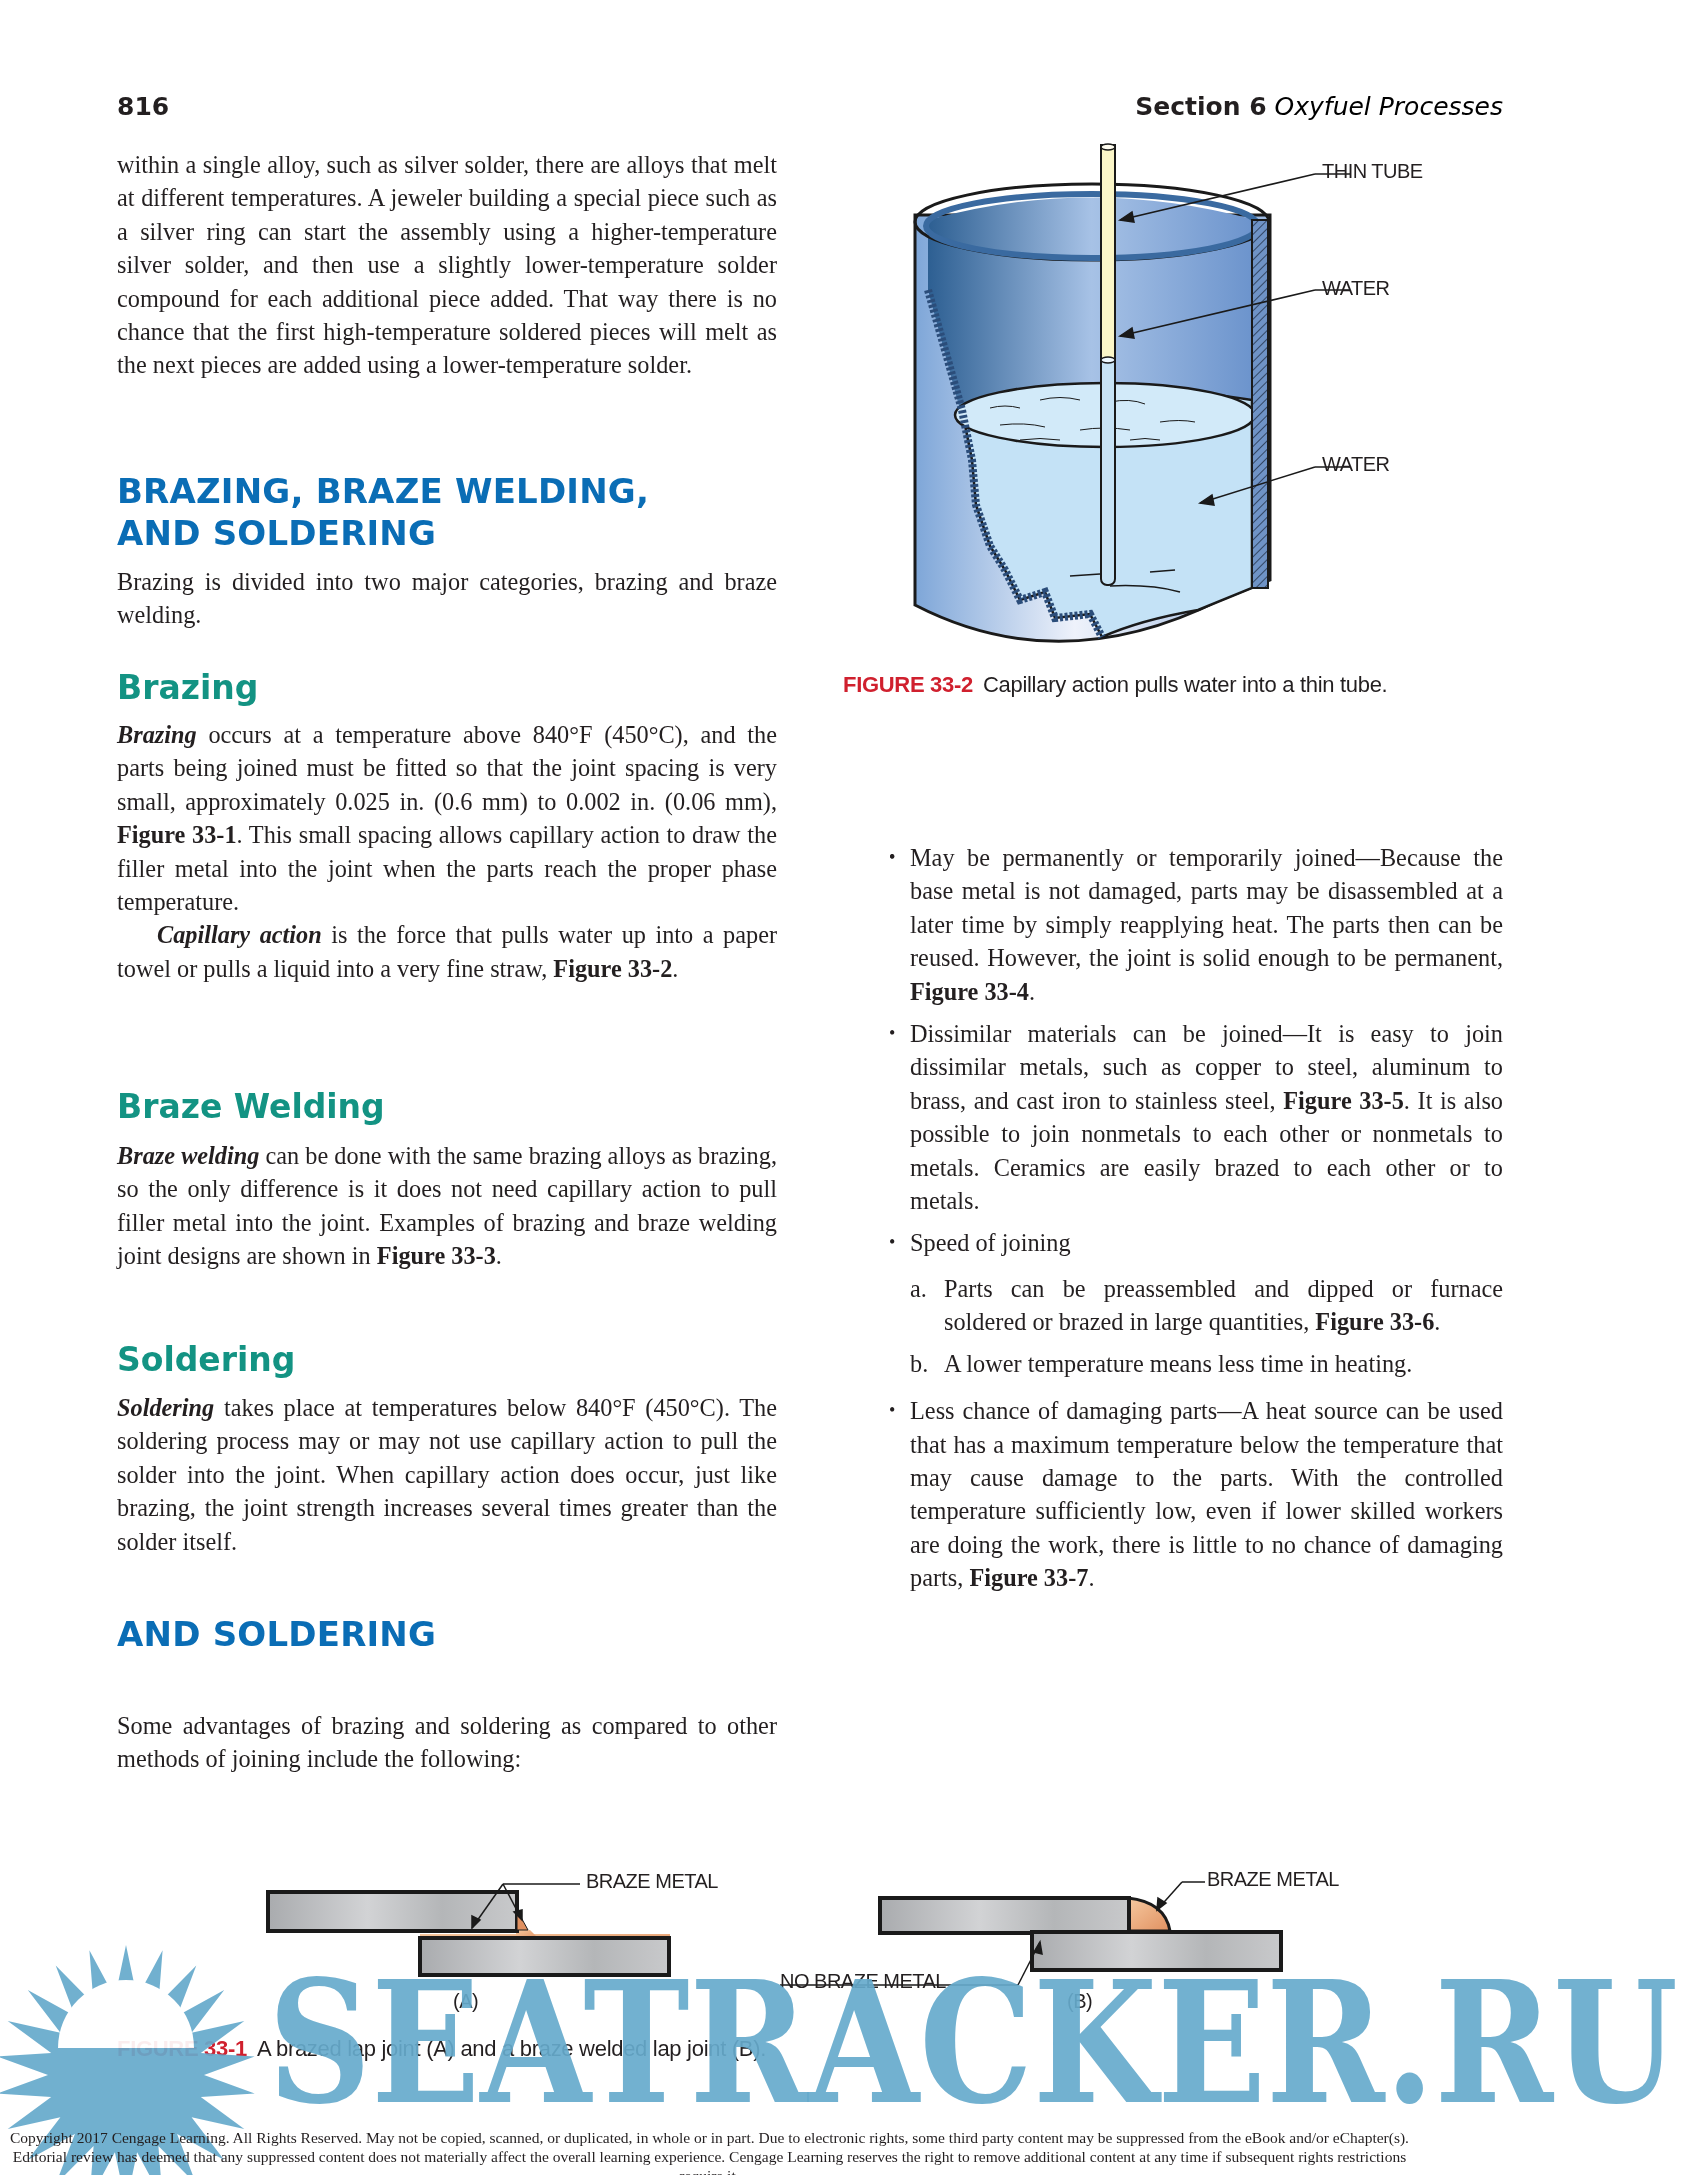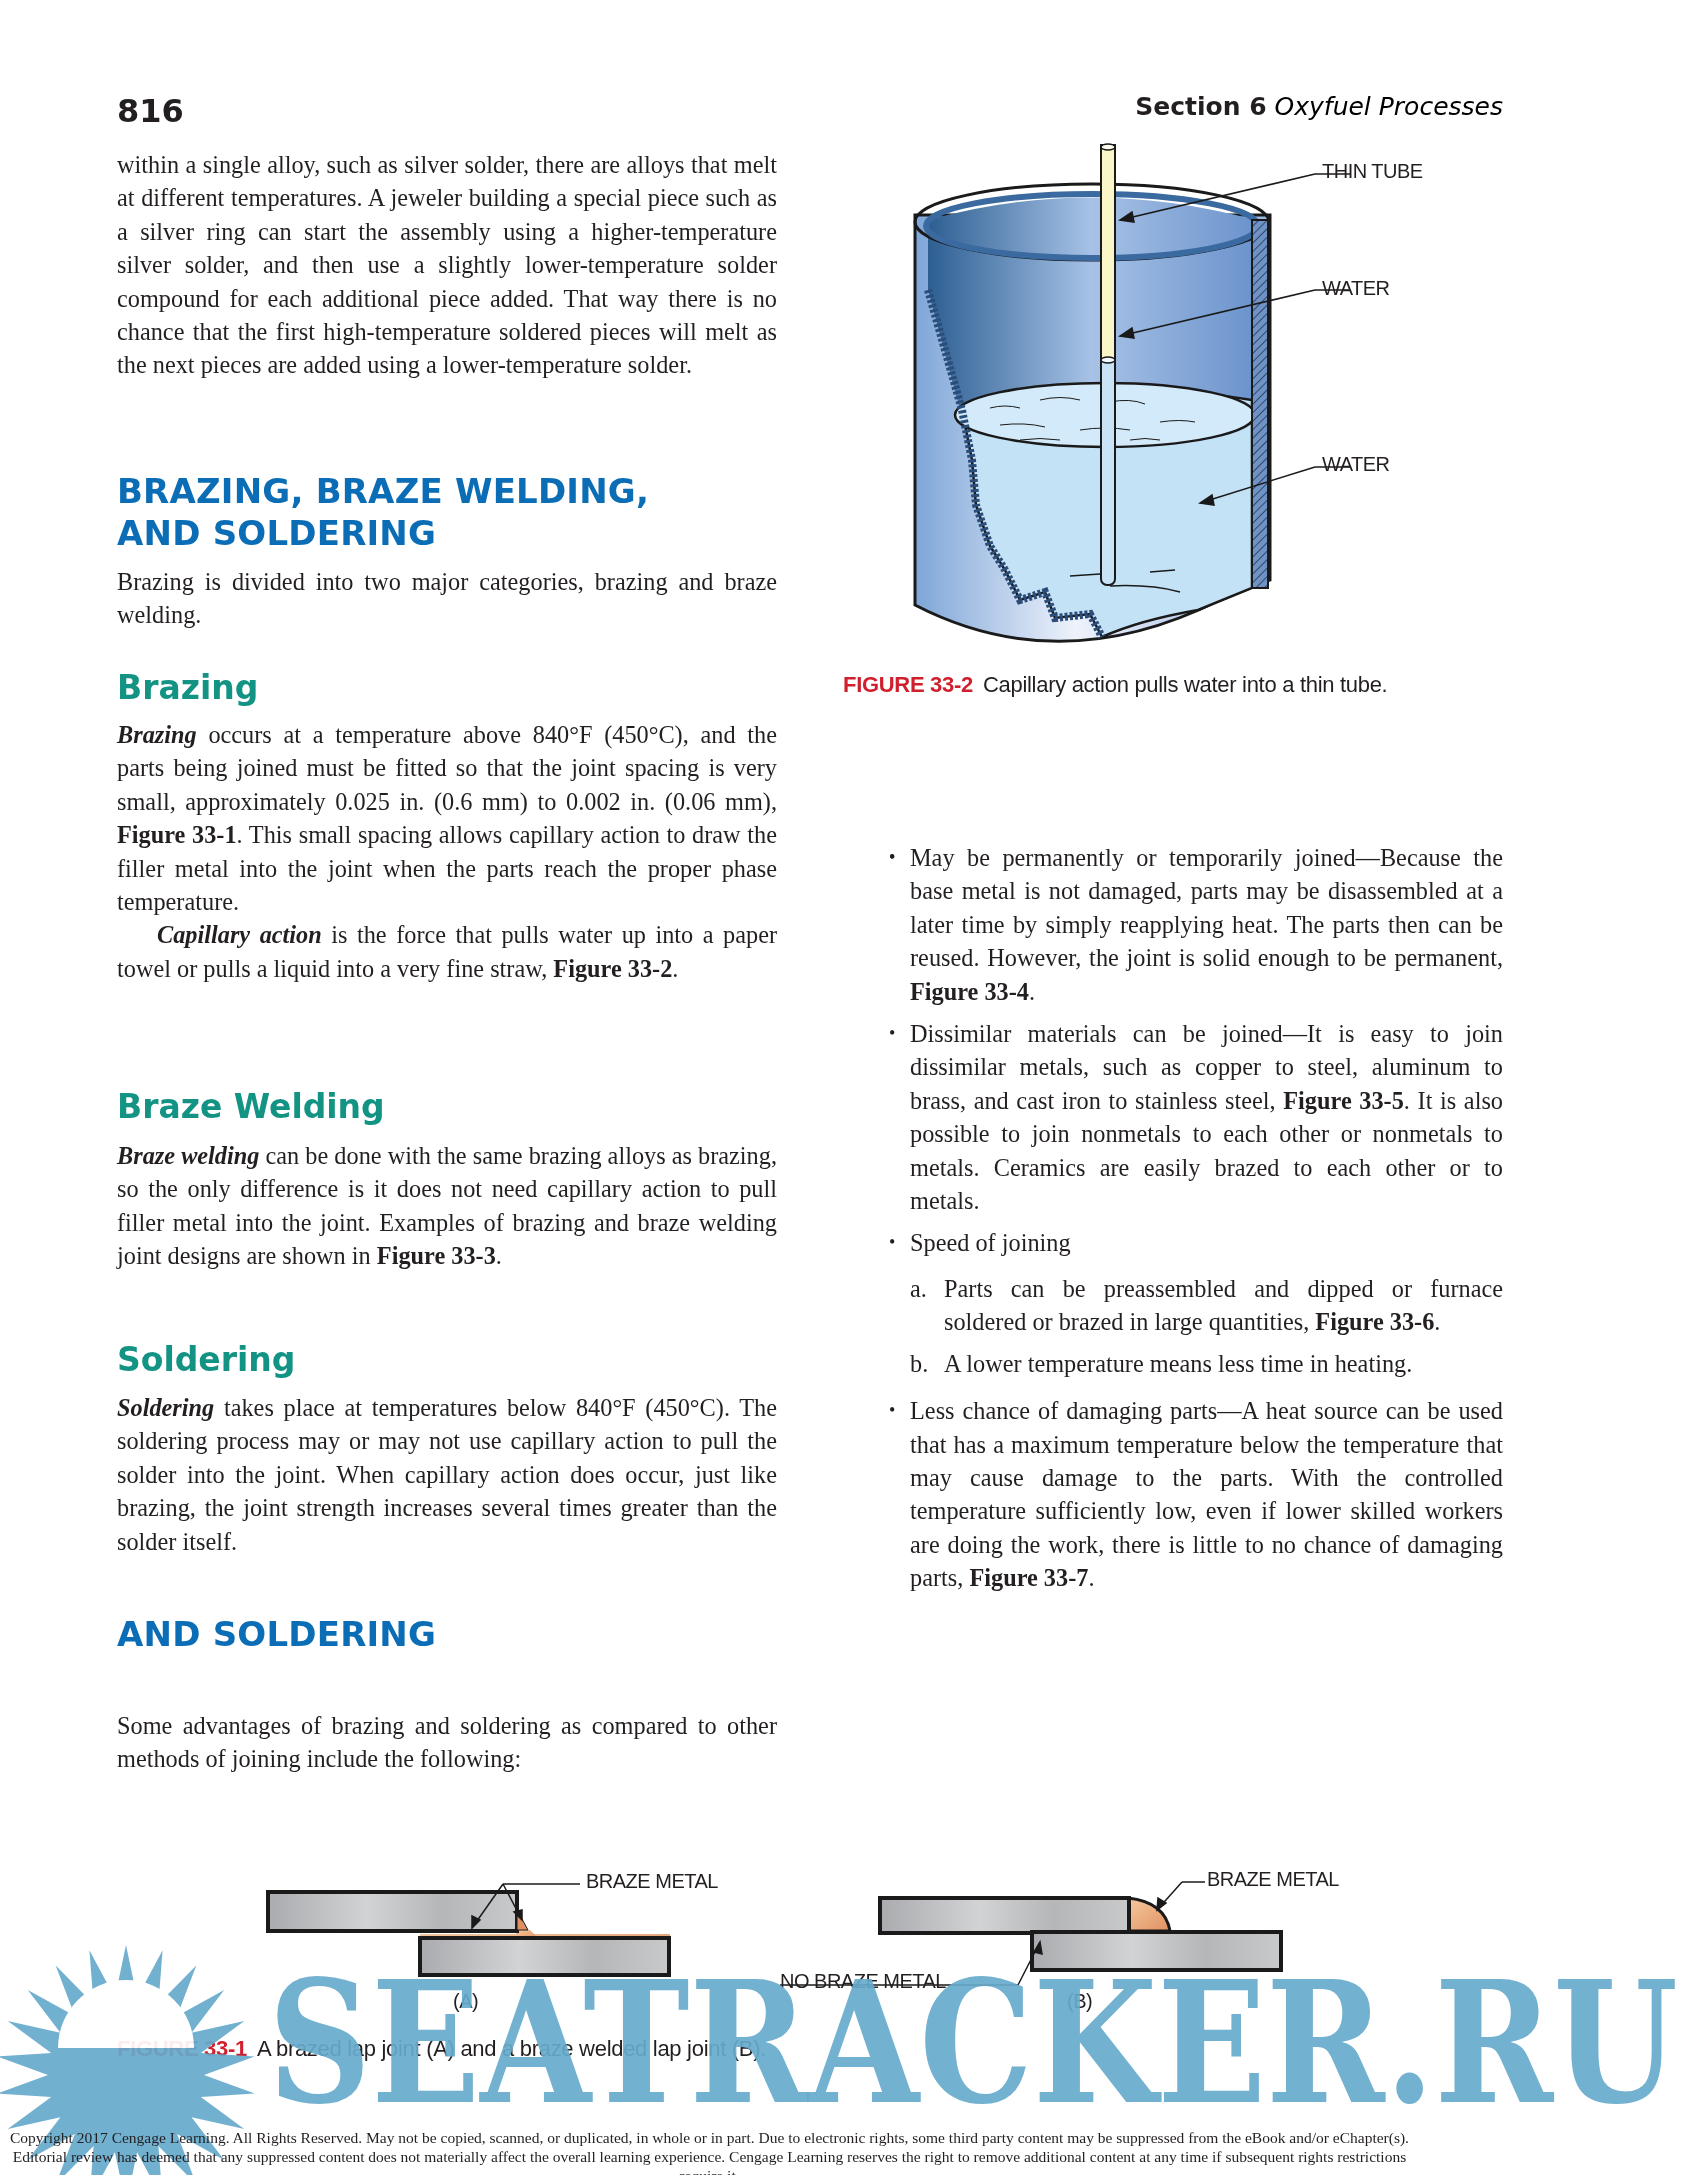--- a/index.html
+++ b/index.html
@@ -1,18 +1,18 @@
 <!DOCTYPE html>
 <html><head>
 <meta charset="utf-8">
 <style>
   html, body { margin:0; padding:0; background:#ffffff; }
   body { width:1700px; height:2175px; position:relative; overflow:hidden; font-family:"Liberation Serif", serif; color:#231f20; }
   .abs { position:absolute; }
-  .pagenum { left:117px; top:92px; font-size:32px; font-weight:bold; font-family:"DejaVu Sans", sans-serif; }
+  .pagenum { left:117px; top:92px; font-size:25px; font-weight:bold; font-family:"DejaVu Sans", sans-serif; }
   .runhead { right:197px; top:92px; font-size:25px; font-family:"DejaVu Sans", sans-serif; }
   .runhead .sec { font-weight:bold; }
   .runhead .title { font-style:italic; color:#000000; font-weight:normal; margin-left:8px; }
   .col-left { left:117px; width:660px; }
   .col-right { left:889px; width:614px; }
   .body { font-size:24.3px; line-height:33.4px; text-align:justify; margin:0; }
   .h1 { font-family:"DejaVu Sans", sans-serif; font-weight:bold; color:#0a6db5; font-size:34px; line-height:42px; letter-spacing:0.2px; margin:0; }
   .h2 { font-family:"DejaVu Sans", sans-serif; font-weight:bold; color:#139383; font-size:33px; line-height:40px; margin:0; }
   .indent { text-indent:40px; }
   .b { font-weight:bold; }

